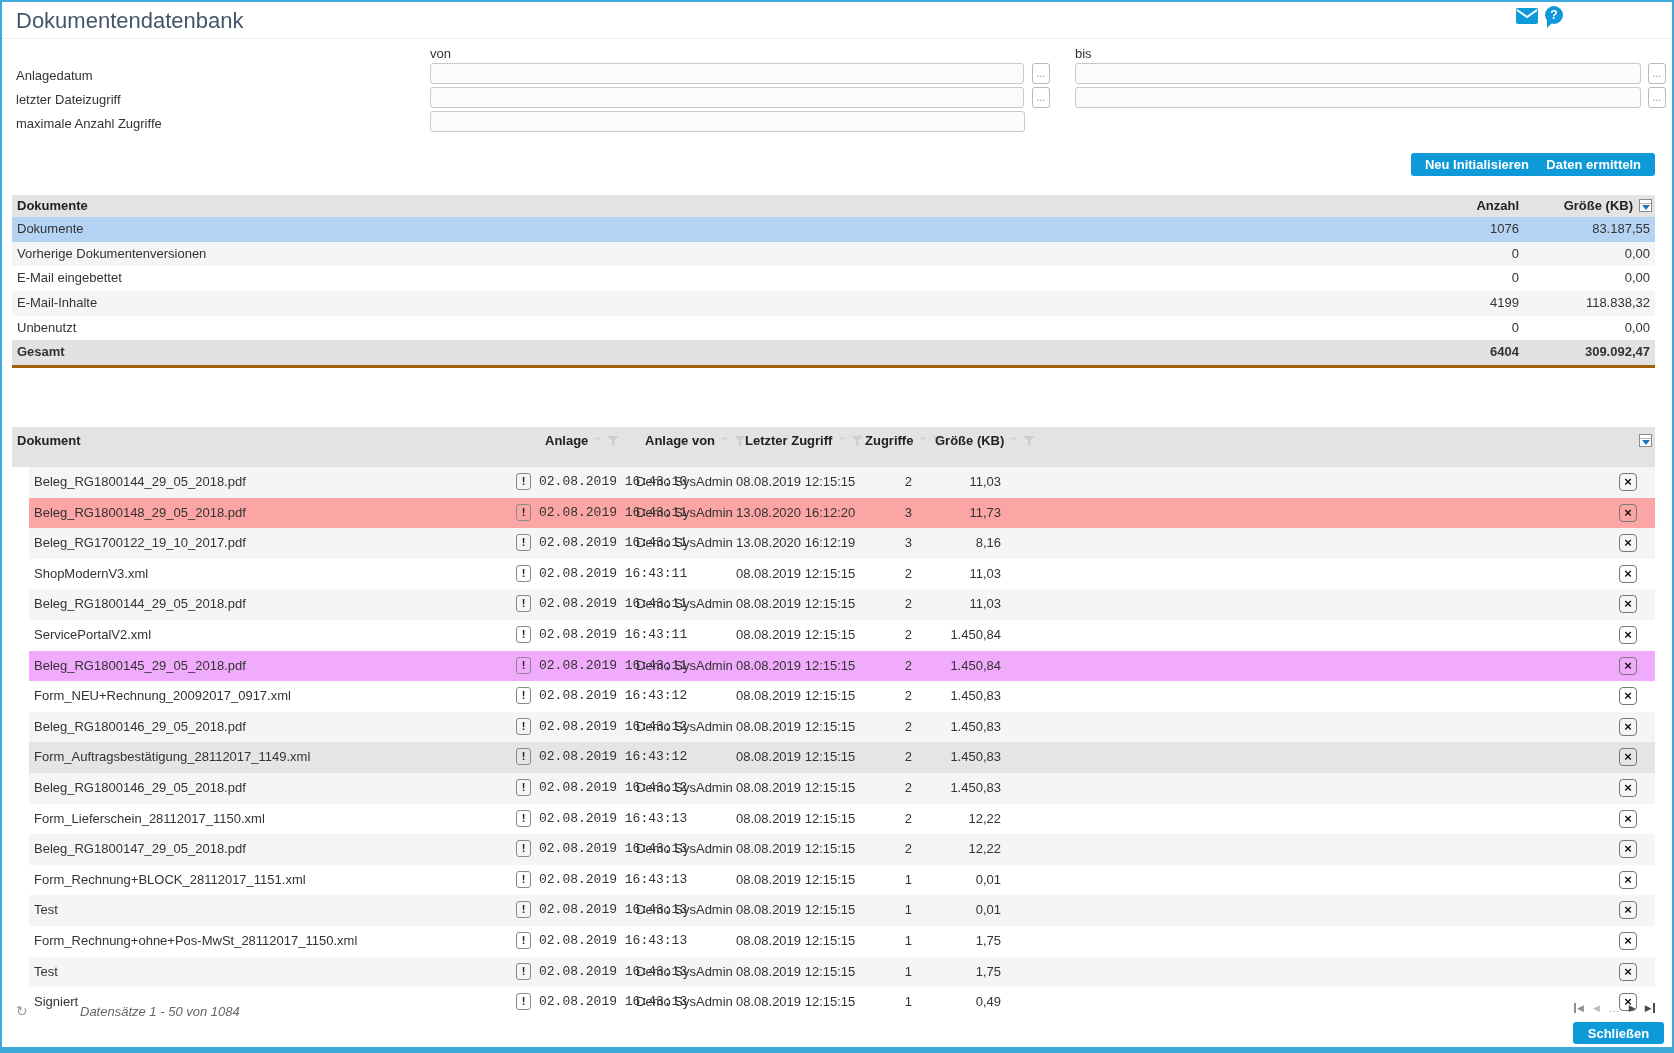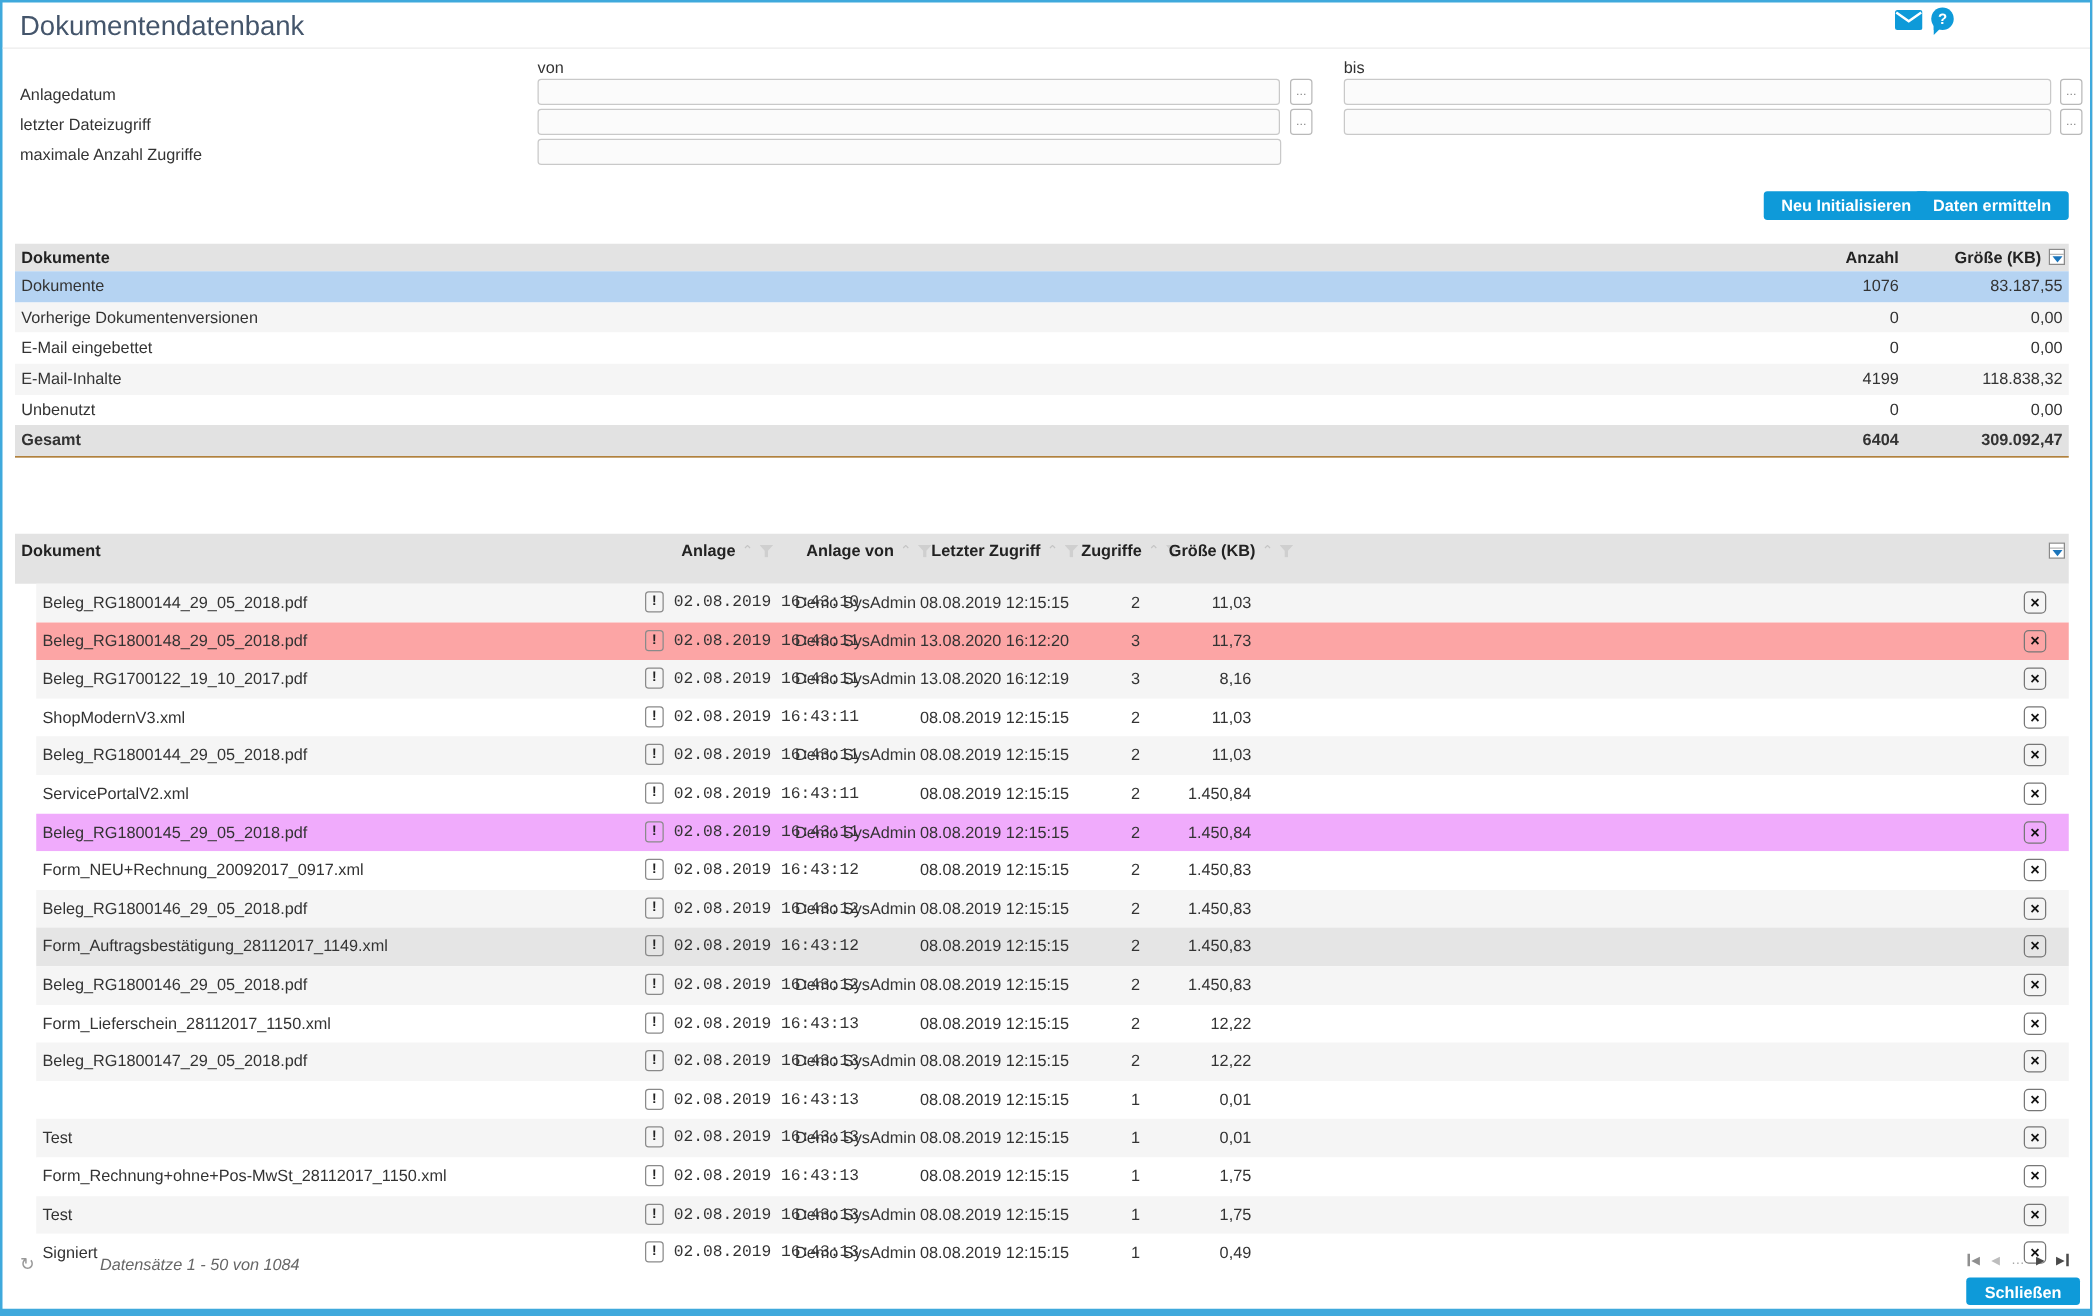--- a/index.html
+++ b/index.html
@@ -29,21 +29,21 @@
     border:none; border-radius:3px; padding:0 14px; cursor:pointer; font-family:"Liberation Sans",sans-serif;}
   
   .tbl{left:10px; width:1643px;}
   .t-head{position:relative; background:#e3e3e3; font-weight:bold; color:#222;}
   .sum-head{height:22px; line-height:22px;}
   .sum-row{position:relative; height:24.7px; line-height:24.7px;}
   .sum-name{position:absolute; left:5px;}
   .sum-count{position:absolute; right:136px; left:auto; text-align:right;}
   .sum-size{position:absolute; right:5px; text-align:right;}
   .sum-size-h{position:absolute; right:22px; text-align:right;}
-  .sum-total{font-weight:bold; background:#e2e2e2; border-bottom:1px solid #a16207;}
+  .sum-total{font-weight:bold; background:#e2e2e2; border-bottom:3px solid #a16207;}
   .doc-head{height:40px;}
   .hcell{position:absolute; top:0; height:28px; line-height:28px; display:flex; align-items:center; gap:5px; cursor:pointer;}
   .caret{color:#c4c4c4; font-size:11px; font-weight:normal;}
   .funnel{width:11px; height:10px; background:#cfcfcf; display:inline-block;
     clip-path:polygon(0 0,100% 0,62% 45%,62% 100%,38% 100%,38% 45%); cursor:pointer;}
   .d-row{position:relative; height:30.6px; line-height:30.6px;margin-left:17px;}
   .c-doc{position:absolute; left:5px; white-space:nowrap;}
   .c-attach{position:absolute; left:487px; top:6px; width:15px; height:17px; box-sizing:border-box;
     border:1px solid #8a8a8a; border-radius:3px; font-weight:bold; font-size:11px; line-height:15px;
     text-align:center; color:#222; cursor:pointer;}
@@ -305,20 +305,21 @@
           <span class="c-doc">Beleg_RG1800147_29_05_2018.pdf</span>
           <span class="c-attach">!</span>
           <span class="c-anlage">02.08.2019 16:43:13</span>
           <span class="c-von">Demo SysAdmin</span>
           <span class="c-letzter">08.08.2019 12:15:15</span>
           <span class="c-zugriffe">2</span>
           <span class="c-groesse">12,22</span>
           <span class="c-del">×</span>
         </div>
         <div class="d-row" style="background: rgb(255, 255, 255);">
+          <span class="c-doc">Form_Rechnung+BLOCK_28112017_1151.xml</span>
           <span class="c-attach">!</span>
           <span class="c-anlage">02.08.2019 16:43:13</span>
           <span class="c-von"></span>
           <span class="c-letzter">08.08.2019 12:15:15</span>
           <span class="c-zugriffe">1</span>
           <span class="c-groesse">0,01</span>
           <span class="c-del">×</span>
         </div>
         <div class="d-row" style="background: rgb(245, 245, 245);">
           <span class="c-doc">Test</span>

